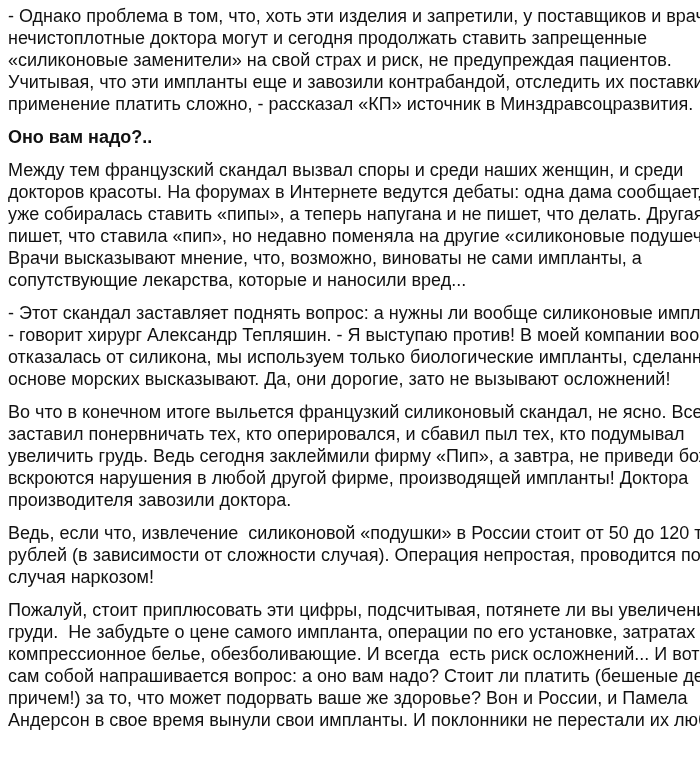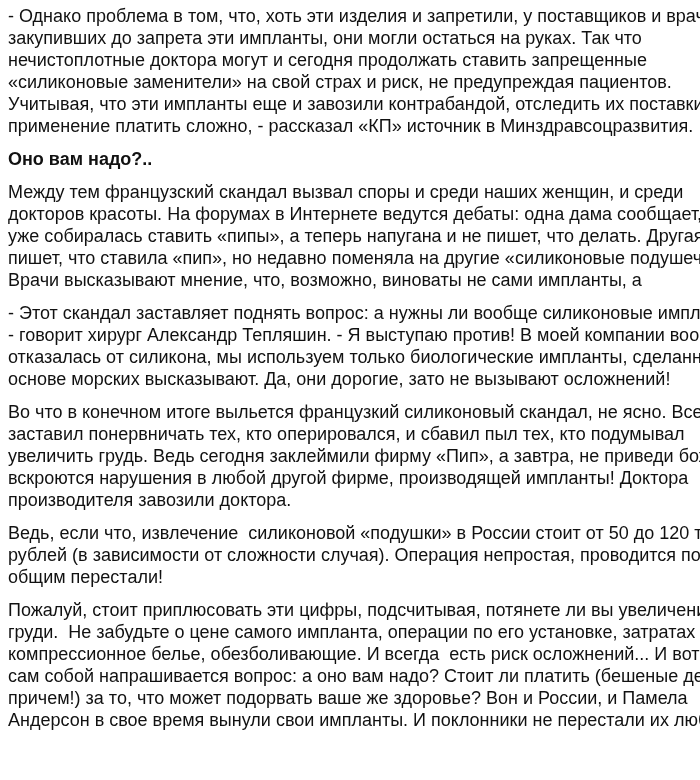--- a/index.html
+++ b/index.html
@@ -34,53 +34,53 @@
     white-space: pre;
     height: 22px;
   }
 </style>
 </head>
 <body>
 
 <main class="article">
     <div class="block paragraph">
       <div class="line">- Однако проблема в том, что, хоть эти изделия и запретили, у поставщиков и врачей,</div>
-      <div class="line">закупивших до запрета эти импланты, они могли остаться на руках. Так что</div>
       <div class="line">нечистоплотные доктора могут и сегодня продолжать ставить запрещенные</div>
       <div class="line">«силиконовые заменители» на свой страх и риск, не предупреждая пациентов.</div>
       <div class="line">Учитывая, что эти импланты еще и завозили контрабандой, отследить их поставки и</div>
       <div class="line">применение платить сложно, - рассказал «КП» источник в Минздравсоцразвития.</div>
     </div>
     <div class="block heading">
       <div class="line">Оно вам надо?..</div>
     </div>
     <div class="block paragraph">
       <div class="line">Между тем французский скандал вызвал споры и среди наших женщин, и среди</div>
       <div class="line">докторов красоты. На форумах в Интернете ведутся дебаты: одна дама сообщает, что</div>
       <div class="line">уже собиралась ставить «пипы», а теперь напугана и не пишет, что делать. Другая</div>
       <div class="line">пишет, что ставила «пип», но недавно поменяла на другие «силиконовые подушечки».</div>
       <div class="line">Врачи высказывают мнение, что, возможно, виноваты не сами импланты, а</div>
+      <div class="line">сопутствующие лекарства, которые и наносили вред...</div>
     </div>
     <div class="block paragraph">
       <div class="line">- Этот скандал заставляет поднять вопрос: а нужны ли вообще силиконовые импланты?</div>
       <div class="line">- говорит хирург Александр Тепляшин. - Я выступаю против! В моей компании вообще</div>
       <div class="line">отказалась от силикона, мы используем только биологические импланты, сделанные на</div>
       <div class="line">основе морских высказывают. Да, они дорогие, зато не вызывают осложнений!</div>
     </div>
     <div class="block paragraph">
       <div class="line">Во что в конечном итоге выльется французкий силиконовый скандал, не ясно. Все же он</div>
       <div class="line">заставил понервничать тех, кто оперировался, и сбавил пыл тех, кто подумывал</div>
       <div class="line">увеличить грудь. Ведь сегодня заклеймили фирму «Пип», а завтра, не приведи боже,</div>
       <div class="line">вскроются нарушения в любой другой фирме, производящей импланты! Доктора</div>
       <div class="line">производителя завозили доктора.</div>
     </div>
     <div class="block paragraph">
       <div class="line">Ведь, если что, извлечение  силиконовой «подушки» в России стоит от 50 до 120 тысяч</div>
       <div class="line">рублей (в зависимости от сложности случая). Операция непростая, проводится под</div>
-      <div class="line">общим перестали!</div>
+      <div class="line">случая наркозом!</div>
     </div>
     <div class="block paragraph">
       <div class="line">Пожалуй, стоит приплюсовать эти цифры, подсчитывая, потянете ли вы увеличение</div>
       <div class="line">груди.  Не забудьте о цене самого импланта, операции по его установке, затратах на</div>
       <div class="line">компрессионное белье, обезболивающие. И всегда  есть риск осложнений... И вот он,</div>
       <div class="line">сам собой напрашивается вопрос: а оно вам надо? Стоит ли платить (бешеные деньги</div>
       <div class="line">причем!) за то, что может подорвать ваше же здоровье? Вон и России, и Памела</div>
       <div class="line">Андерсон в свое время вынули свои импланты. И поклонники не перестали их любить!</div>
     </div>
   </main>

